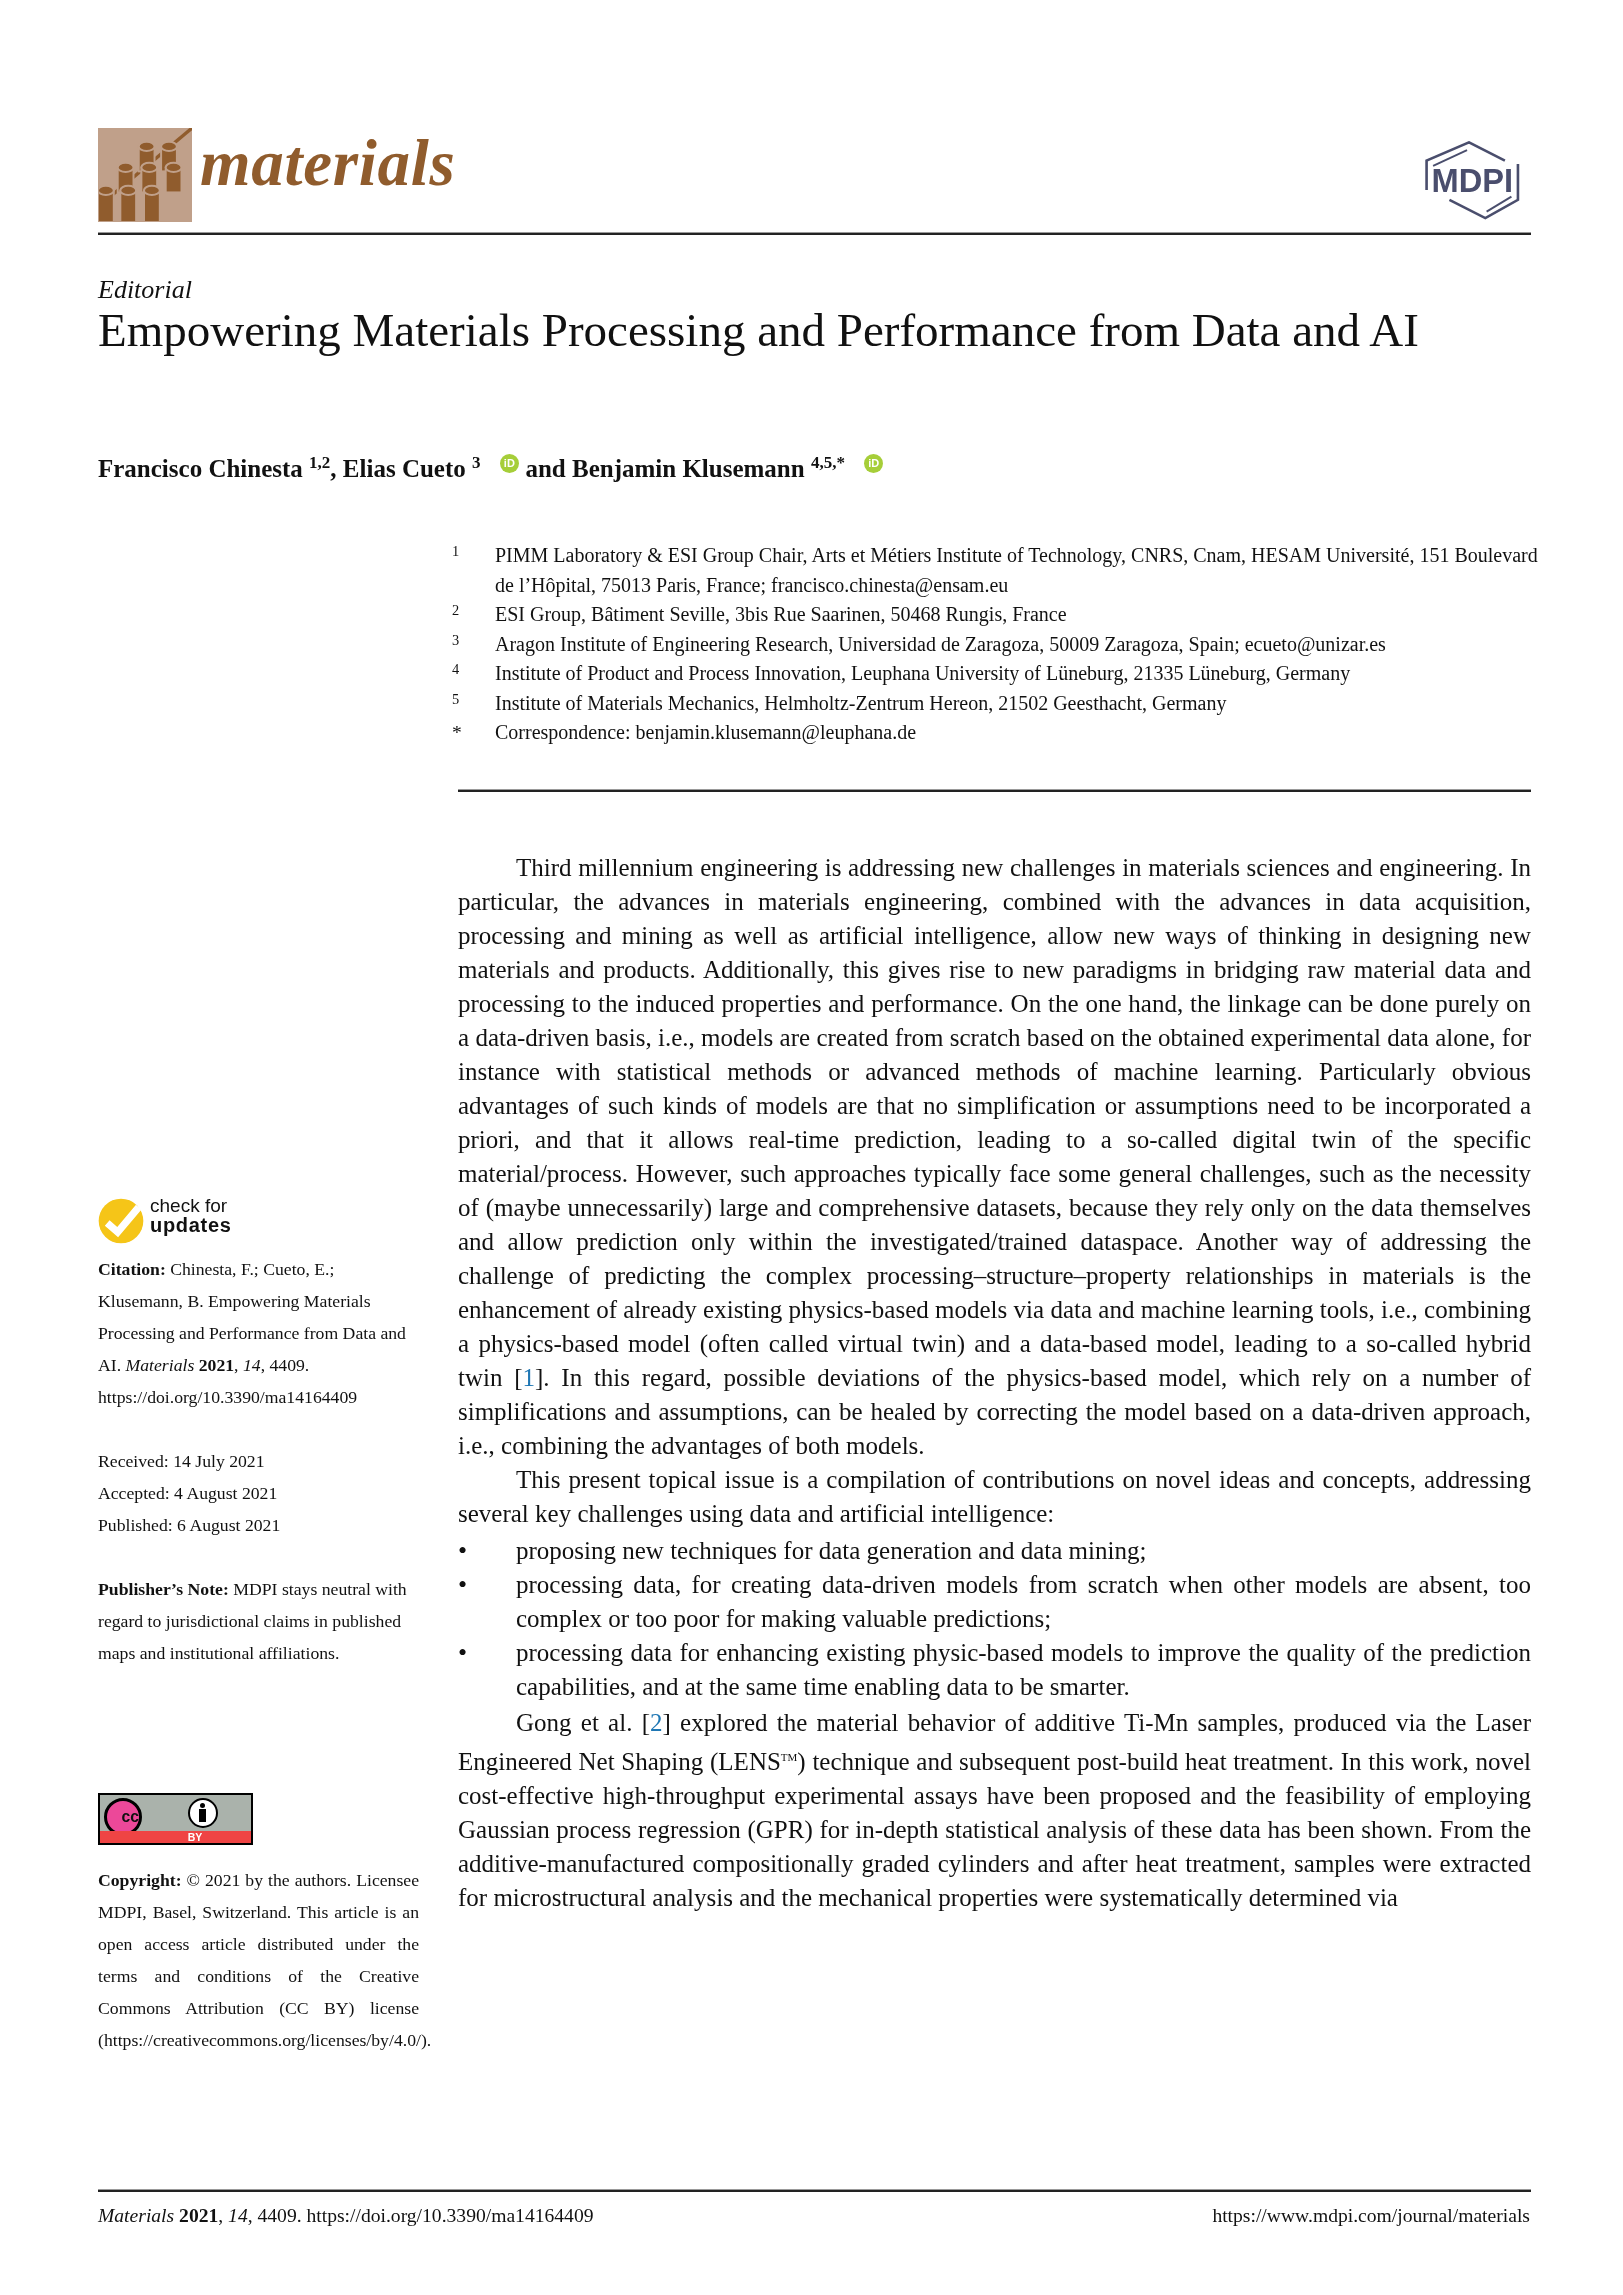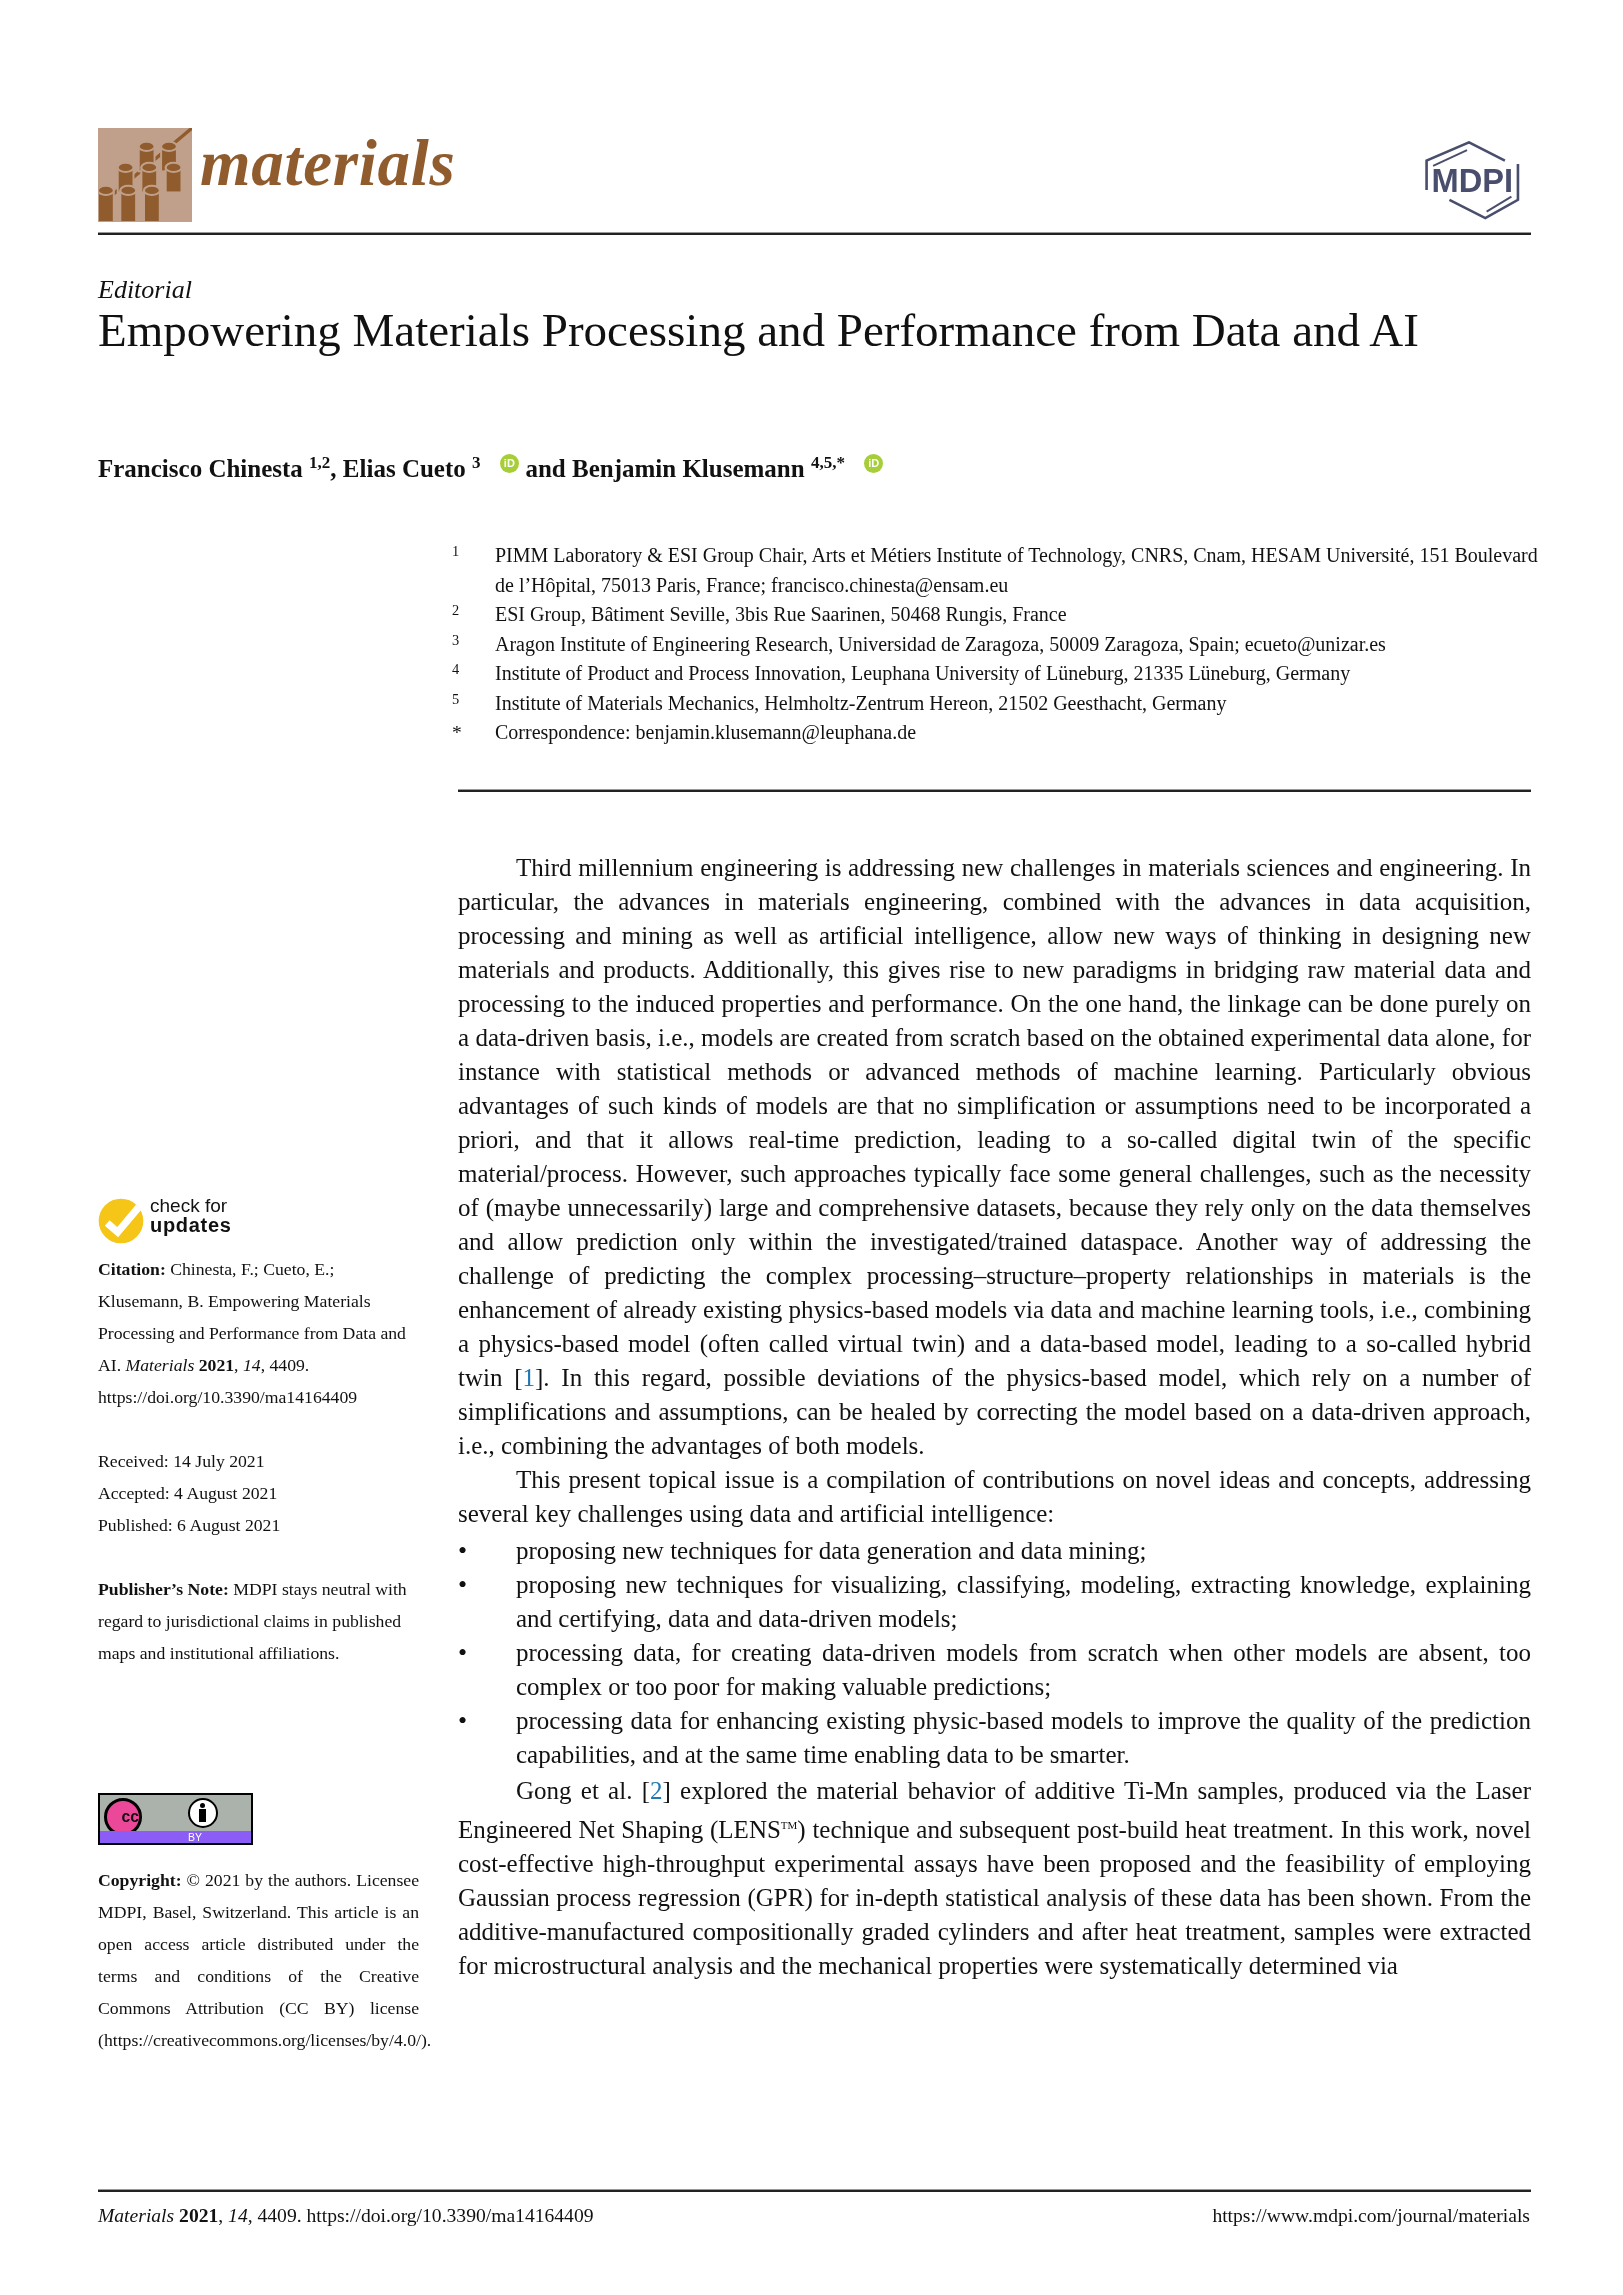--- a/index.html
+++ b/index.html
@@ -36,22 +36,22 @@
   #check-updates .badge { position: absolute; left: 0; top: 6.5px; width: 46px; height: 46px; border-radius: 50%; background: #f5c518; }
   #check-updates .cu-text { position: absolute; left: 52px; top: 5.2px; font-family: "Liberation Sans", sans-serif; line-height: 19.6px; }
   #check-updates .cu1 { font-size: 19px; display: block; }
   #check-updates .cu2 { font-size: 20px; font-weight: bold; display: block; letter-spacing: 0.7px; }
 
   #sidebar-text { left: 98px; top: 1253px; width: 321px; font-size: 17.7px; line-height: 32px; }
   #sidebar-text p { margin: 0; }
   .sb-gap { height: 32px; }
   #cc-badge { left: 98px; top: 1793px; width: 155px; height: 52px; background: #aab2ab; border: 2px solid #000;
               box-sizing: border-box; cursor: pointer; }
-  #cc-badge .bar { position: absolute; left: 0; right: 0; bottom: 0; height: 12.4px; background: #8b5cf6; color: #fff;
-                   font-family: "Liberation Sans", sans-serif; font-weight: normal; font-size: 10.5px; text-align: center; line-height: 12.4px; }
+  #cc-badge .bar { position: absolute; left: 0; right: 0; bottom: 0; height: 12.4px; background: #ef4444; color: #fff;
+                   font-family: "Liberation Sans", sans-serif; font-weight: bold; font-size: 10.5px; text-align: center; line-height: 12.4px; }
   #cc-badge .bar span { margin-left: 39px; }
   #cc-badge .cc { position: absolute; left: 3.9px; top: 3.3px; width: 38px; height: 38px; border-radius: 50%; background: #ec4899;
                   border: 3.3px solid #000; box-sizing: border-box; font-family: "Liberation Sans", sans-serif; font-weight: bold;
                   font-size: 15.7px; text-align: right; line-height: 31px; }
   #cc-badge .by { position: absolute; left: 88px; top: 3.3px; width: 30px; height: 30px; border-radius: 50%; background: #fff;
                   border: 2.6px solid #000; box-sizing: border-box; }
   #cc-badge .by::before { content: ""; position: absolute; left: 9.8px; top: 2.6px; width: 5.2px; height: 5.2px; border-radius: 50%; background: #000; }
   #cc-badge .by::after { content: ""; position: absolute; left: 9.2px; top: 9.2px; width: 6.5px; height: 13px; background: #000; }
   #copyright { left: 98px; top: 1864px; width: 321px; font-size: 17.7px; line-height: 32px; text-align: justify; }
 
@@ -160,21 +160,20 @@
 <div id="copyright" class="abs">
   <b>Copyright:</b>
   <span>© 2021 by the authors. Licensee MDPI, Basel, Switzerland. This article is an open access article distributed under the terms and conditions of the Creative Commons Attribution (CC BY) license (https://creativecommons.org/licenses/by/4.0/).</span>
 </div>
 
 <div id="body" class="abs">
   <p class="indent"><span>Third millennium engineering is addressing new challenges in materials sciences and engineering. In particular, the advances in materials engineering, combined with the advances in data acquisition, processing and mining as well as artificial intelligence, allow new ways of thinking in designing new materials and products. Additionally, this gives rise to new paradigms in bridging raw material data and processing to the induced properties and performance. On the one hand, the linkage can be done purely on a data-driven basis, i.e., models are created from scratch based on the obtained experimental data alone, for instance with statistical methods or advanced methods of machine learning. Particularly obvious advantages of such kinds of models are that no simplification or assumptions need to be incorporated a priori, and that it allows real-time prediction, leading to a so-called digital twin of the specific material/process. However, such approaches typically face some general challenges, such as the necessity of (maybe unnecessarily) large and comprehensive datasets, because they rely only on the data themselves and allow prediction only within the investigated/trained dataspace. Another way of addressing the challenge of predicting the complex processing–structure–property relationships in materials is the enhancement of already existing physics-based models via data and machine learning tools, i.e., combining a physics-based model (often called virtual twin) and a data-based model, leading to a so-called hybrid twin [</span><a class="cite" href="#">1</a><span>]. In this regard, possible deviations of the physics-based model, which rely on a number of simplifications and assumptions, can be healed by correcting the model based on a data-driven approach, i.e., combining the advantages of both models.</span></p>
   <p class="indent">This present topical issue is a compilation of contributions on novel ideas and concepts, addressing several key challenges using data and artificial intelligence:</p>
   <ul id="bullets">
       <li>proposing new techniques for data generation and data mining;</li>
-      <li>proposing new techniques for visualizing, classifying, modeling, extracting knowledge, explaining and certifying, data and data-driven models;</li>
       <li>processing data, for creating data-driven models from scratch when other models are absent, too complex or too poor for making valuable predictions;</li>
       <li>processing data for enhancing existing physic-based models to improve the quality of the prediction capabilities, and at the same time enabling data to be smarter.</li>
     </ul>
   <p class="indent" style="margin-top:2.6px"><span>Gong et al. [</span><a class="cite" href="#">2</a><span>] explored the material behavior of additive Ti-Mn samples, produced via the Laser Engineered Net Shaping (LENS</span><sup class="tm">TM</sup><span>) technique and subsequent post-build heat treatment. In this work, novel cost-effective high-throughput experimental assays have been proposed and the feasibility of employing Gaussian process regression (GPR) for in-depth statistical analysis of these data has been shown. From the additive-manufactured compositionally graded cylinders and after heat treatment, samples were extracted for microstructural analysis and the mechanical properties were systematically determined via</span></p>
 </div>
 
 <div id="footer-rule" class="abs"></div>
 <div id="footer-left" class="abs">
   <i>Materials</i>
   <b>2021</b>,

